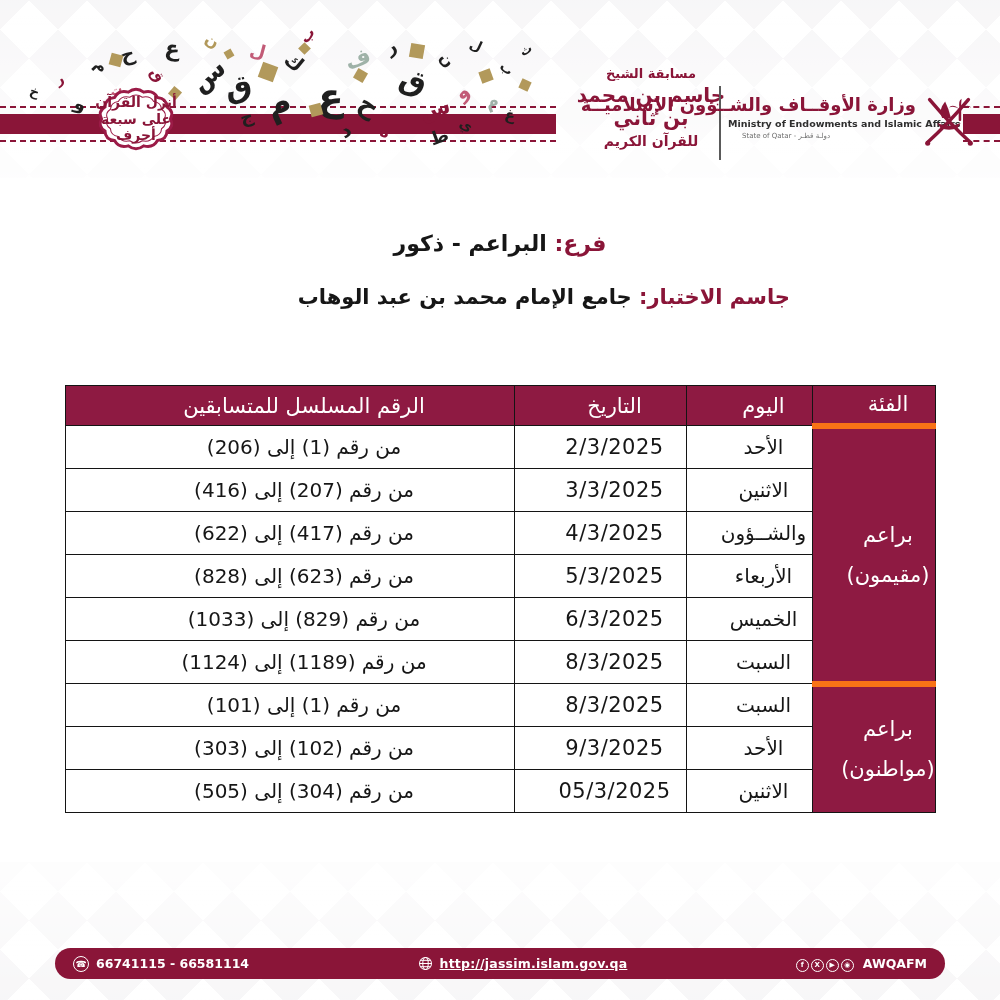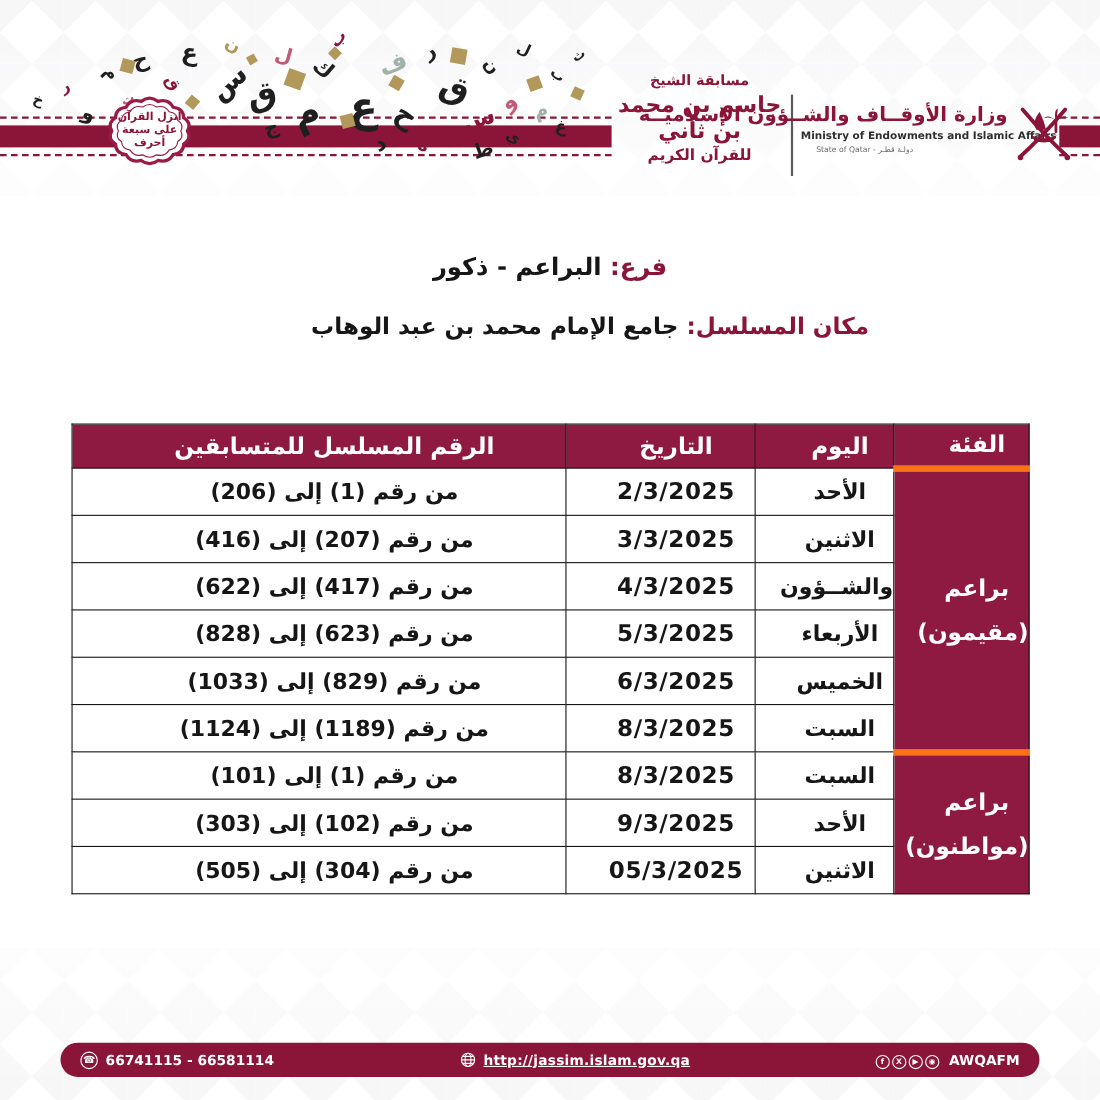--- a/index.html
+++ b/index.html
@@ -36,25 +36,25 @@
 
   
   .scatter{position:absolute;top:0;left:0;width:560px;height:170px;pointer-events:none;}
   .scatter span{position:absolute;font-weight:bold;line-height:1;}
   .scatter i{position:absolute;display:block;background:var(--gold);}
 
   
   .seal{position:absolute;left:93px;top:82px;width:86px;height:74px;}
   .seal svg{position:absolute;inset:0;width:100%;height:100%;}
   .seal .seal-text{position:absolute;inset:0;display:flex;flex-direction:column;align-items:center;justify-content:center;
-    color:var(--maroon);font-weight:bold;font-size:10px;line-height:1.2;text-align:center;direction:rtl;}
+    color:var(--maroon);font-weight:bold;font-size:14px;line-height:1.2;text-align:center;direction:rtl;}
 
   
   .logos{position:absolute;left:556px;top:62px;width:444px;height:110px;}
-  .comp-logo{position:absolute;left:5px;top:4px;width:150px;text-align:center;color:var(--maroon);direction:rtl;}
+  .comp-logo{position:absolute;left:20px;top:4px;width:150px;text-align:center;color:var(--maroon);direction:rtl;}
   .comp-logo .l1{font-size:13px;font-weight:bold;}
   .comp-logo .l2{font-size:20px;font-weight:bold;line-height:1.15;margin:3px 0;}
   .comp-logo .l3{font-size:14px;font-weight:bold;}
   .logo-divider{position:absolute;left:163px;top:24px;width:1.5px;height:74px;background:#5a5a5a;}
   .ministry{position:absolute;left:172px;top:32px;width:188px;text-align:center;}
   .ministry .ar{direction:rtl;color:var(--maroon);font-size:18px;font-weight:bold;white-space:nowrap;}
   .ministry .en{color:#2e2e2e;font-size:9.5px;font-weight:bold;margin-top:3px;white-space:nowrap;}
   .ministry .state{direction:rtl;color:#6d6d6d;font-size:7px;margin-top:3px;text-align:left;padding-left:14px;}
   .emblem{position:absolute;left:362px;top:26px;width:62px;height:62px;}
 
@@ -62,21 +62,21 @@
   .title{position:absolute;top:190px;left:0;width:100%;text-align:center;direction:rtl;
     font-size:23px;font-weight:bold;color:var(--text);}
   .branch{position:absolute;top:231px;left:0;width:100%;text-align:center;direction:rtl;
     font-size:22px;font-weight:bold;color:var(--text);}
   .info{position:absolute;top:281px;right:210px;text-align:right;direction:rtl;
     font-size:21px;font-weight:bold;color:var(--text);line-height:33px;}
   .maroon-label{color:var(--maroon);}
 
   
   .schedule{position:absolute;left:65px;top:385px;width:870px;border-collapse:collapse;table-layout:fixed;direction:rtl;}
-  .schedule th,.schedule td{border:1.6px solid #141414;text-align:center;vertical-align:middle;font-weight:bold;padding-left:28px;}
+  .schedule th,.schedule td{border:1.6px solid #141414;text-align:center;vertical-align:middle;font-weight:normal;padding-left:28px;}
   .schedule thead th{background:var(--table-header);color:#fff;height:40px;font-size:21px;}
   .schedule tbody td{height:43px;font-size:20px;color:var(--text);background:#fff;}
   .schedule td.date-cell{font-size:21px;letter-spacing:.5px;}
   .schedule td.cat-cell{background:var(--table-header);color:#fff;font-size:21px;}
   .schedule td.cat-cell div{line-height:40px;}
   .schedule td.cat-sep{border-top:6px solid #f97316;}
 
   
   .footer-bar{position:absolute;left:55px;top:948px;width:890px;height:31px;background:var(--maroon);
     border-radius:16px;display:flex;align-items:center;justify-content:space-between;padding:0 18px;
@@ -190,21 +190,21 @@
       </g>
     </svg>
   </div>
 
   <div class="branch">
     <span class="maroon-label">فرع:</span>
     <span>البراعم - ذكور</span>
   </div>
   <div class="info">
     <div>
-      <span class="maroon-label">مكان المسلسل:</span>
+      <span class="maroon-label">جاسم الاختبار:</span>
       <span>جامع الإمام محمد بن عبد الوهاب</span>
     </div>
   </div>
 
   <table class="schedule" dir="rtl">
     <colgroup>
       <col style="width:123px">
         <col style="width:126px">
         <col style="width:172px">
         <col style="width:449px">

